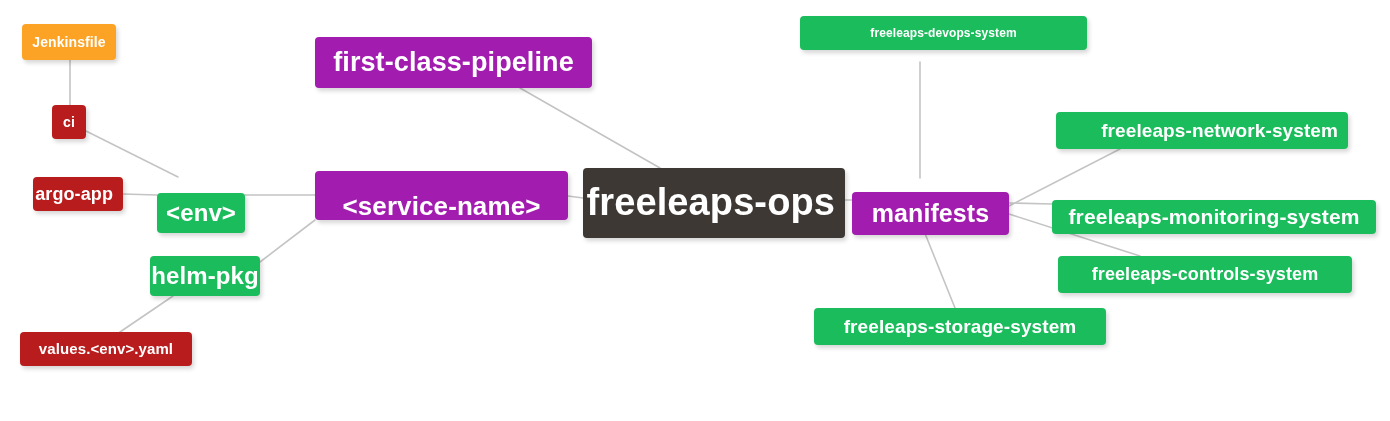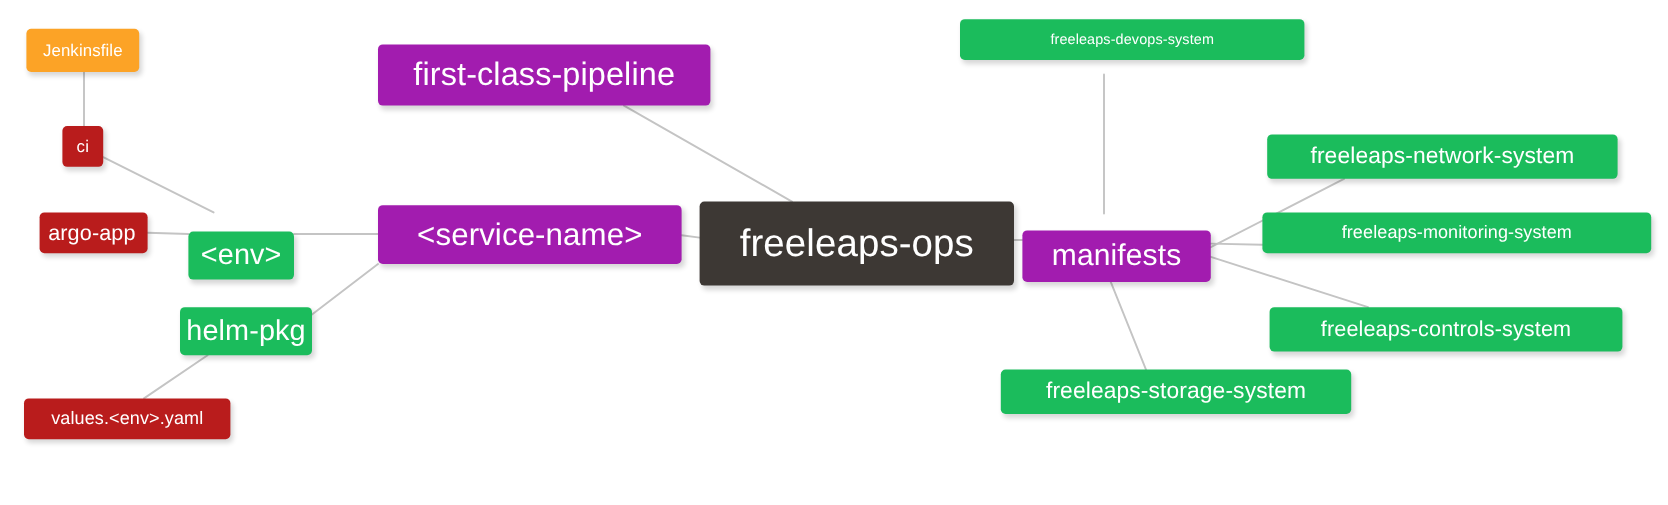--- a/index.html
+++ b/index.html
@@ -11,20 +11,21 @@
   body {
     font-family: "Liberation Sans", sans-serif;
     -webkit-font-smoothing: antialiased;
   }
   #canvas {
     position: relative;
     width: 1390px;
     height: 421px;
     background: #ffffff;
     overflow: hidden;
+    font-weight: bold;
   }
   #edges {
     position: absolute;
     left: 0;
     top: 0;
     width: 1390px;
     height: 421px;
     pointer-events: none;
   }
   .node {
@@ -84,38 +85,38 @@
       </div>
       <div class="node n-green" style="left: 150px; top: 256px; width: 110px; height: 40px; font-size: 24px;">
         <span>helm-pkg</span>
       </div>
       <div class="node n-red" style="left: 20px; top: 332px; width: 172px; height: 34px; font-size: 15px;">
         <span>values.&lt;env&gt;.yaml</span>
       </div>
       <div class="node n-blue" style="left: 315px; top: 37px; width: 277px; height: 51px; font-size: 27px;">
         <span>first-class-pipeline</span>
       </div>
-      <div class="node n-blue" style="left: 315px; top: 171px; width: 253px; height: 49px; font-size: 26px;">
+      <div class="node n-blue" style="left: 315px; top: 171px; width: 253px; height: 49px; font-size: 26px; align-items: flex-end;">
         <span>&lt;service-name&gt;</span>
       </div>
-      <div class="node n-root" style="left: 583px; top: 168px; width: 262px; height: 70px; font-size: 32px;">
+      <div class="node n-root" style="left: 583px; top: 168px; width: 262px; height: 70px; font-size: 38px; justify-content: flex-end;">
         <span>freeleaps-ops</span>
       </div>
       <div class="node n-blue" style="left: 852px; top: 192px; width: 157px; height: 43px; font-size: 25px;">
         <span>manifests</span>
       </div>
       <div class="node n-green" style="left: 800px; top: 16px; width: 287px; height: 34px; font-size: 12px;">
         <span>freeleaps-devops-system</span>
       </div>
-      <div class="node n-green" style="left: 1056px; top: 112px; width: 292px; height: 37px; font-size: 19px;">
+      <div class="node n-green" style="left: 1056px; top: 112px; width: 292px; height: 37px; font-size: 19px; justify-content: flex-end;">
         <span>freeleaps-network-system</span>
       </div>
-      <div class="node n-green" style="left: 1052px; top: 177px; width: 324px; height: 34px; font-size: 15px;">
+      <div class="node n-green" style="left: 1052px; top: 200px; width: 324px; height: 34px; font-size: 21px;">
         <span>freeleaps-monitoring-system</span>
       </div>
       <div class="node n-green" style="left: 1058px; top: 256px; width: 294px; height: 37px; font-size: 18px;">
         <span>freeleaps-controls-system</span>
       </div>
-      <div class="node n-green" style="left: 814px; top: 308px; width: 292px; height: 37px; font-size: 19px; margin-left: 20px;">
+      <div class="node n-green" style="left: 814px; top: 308px; width: 292px; height: 37px; font-size: 19px;">
         <span>freeleaps-storage-system</span>
       </div>
     </div>
 </div>
 
 </body></html>

